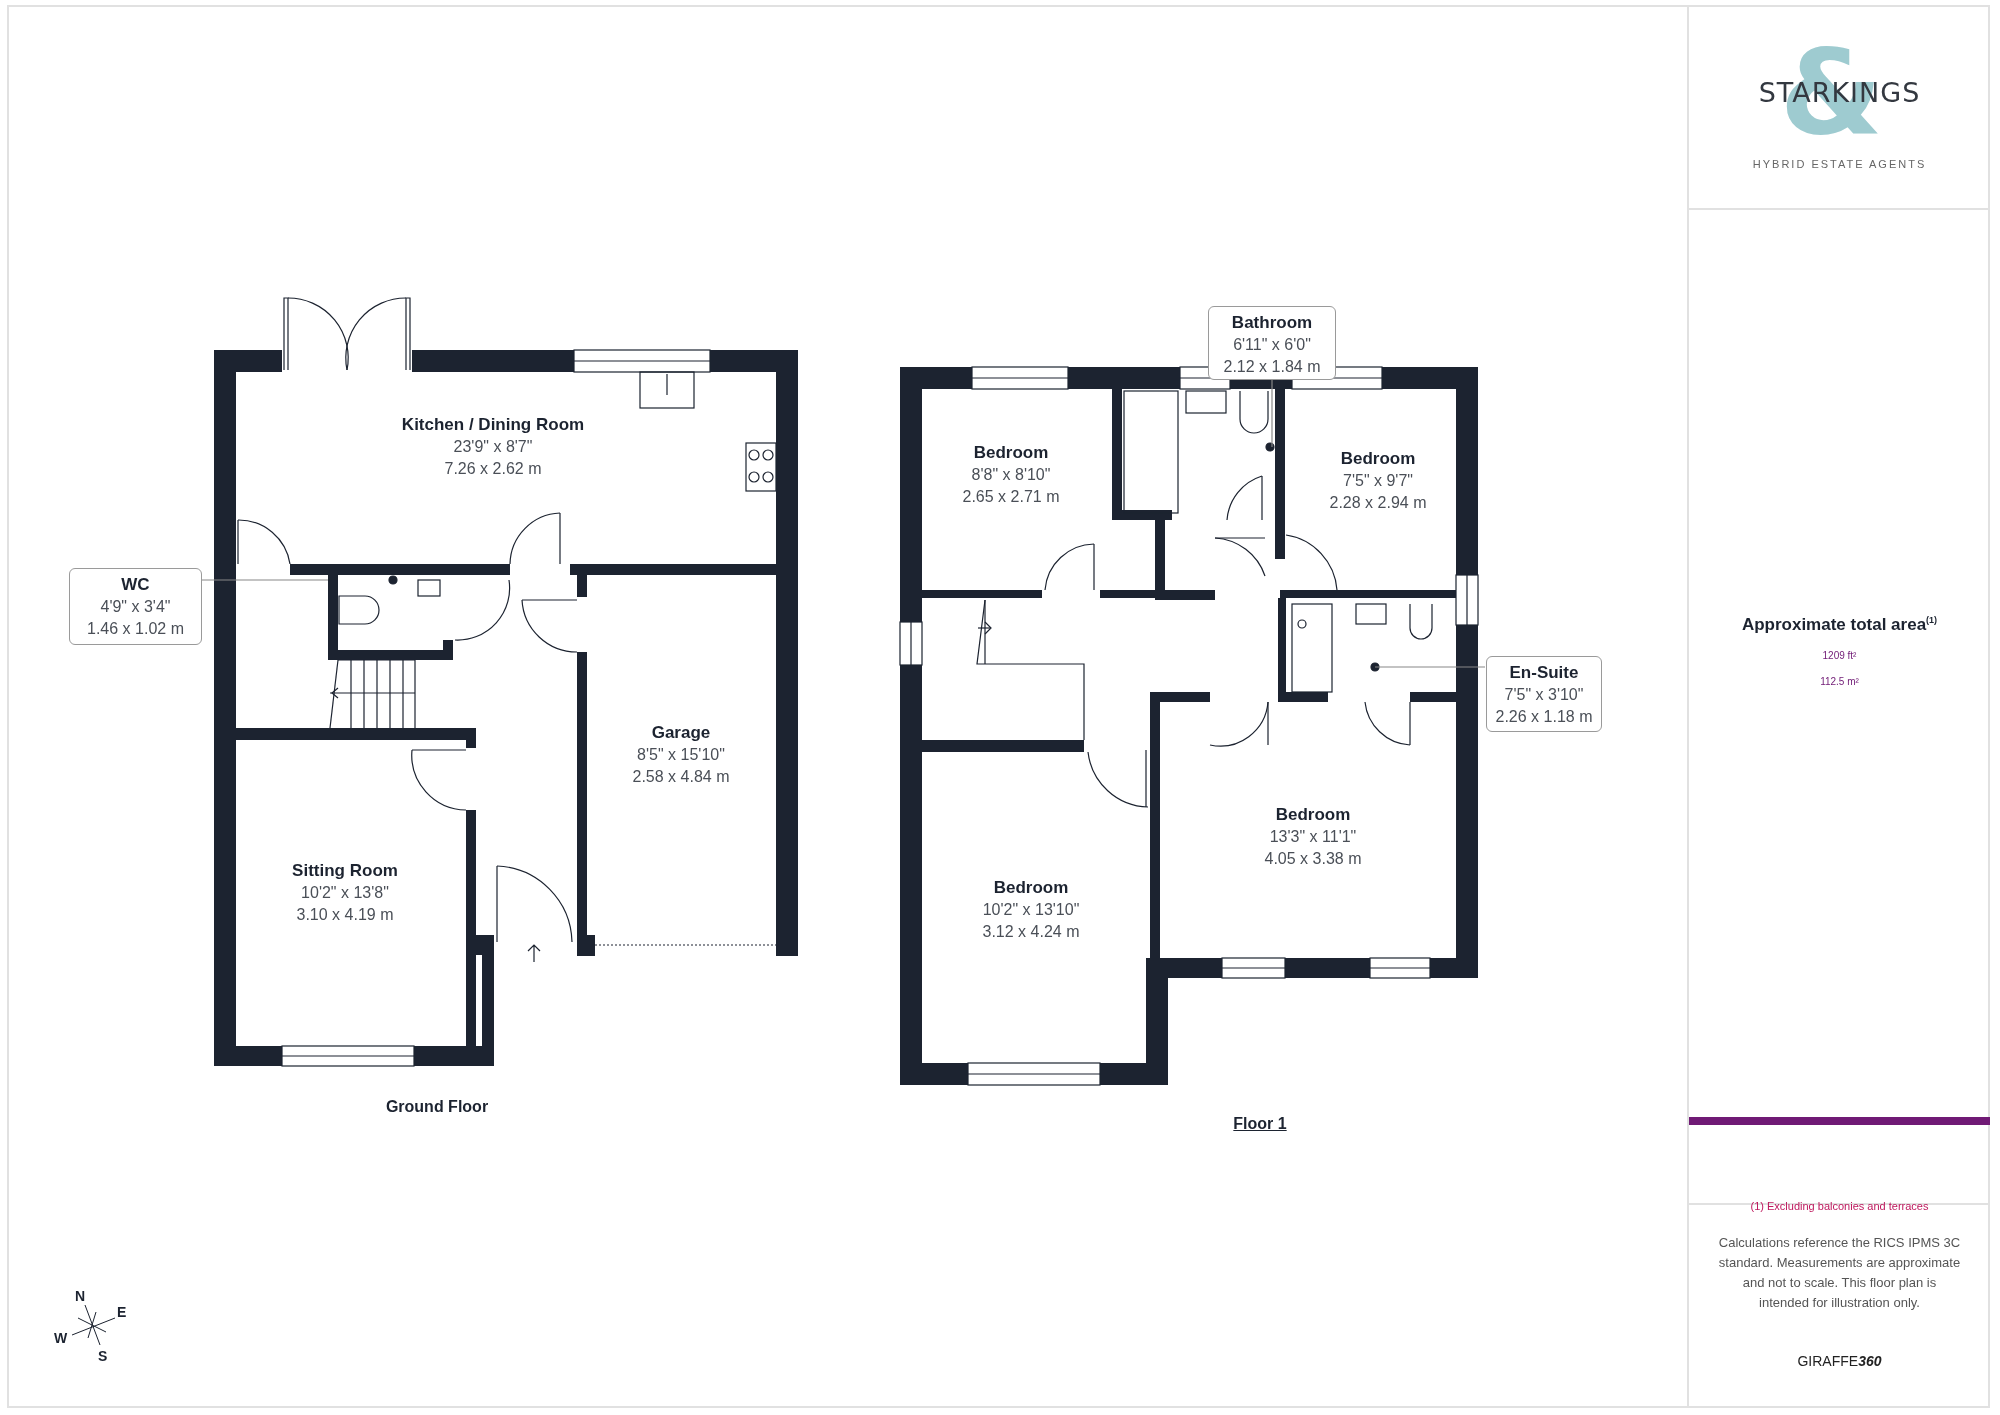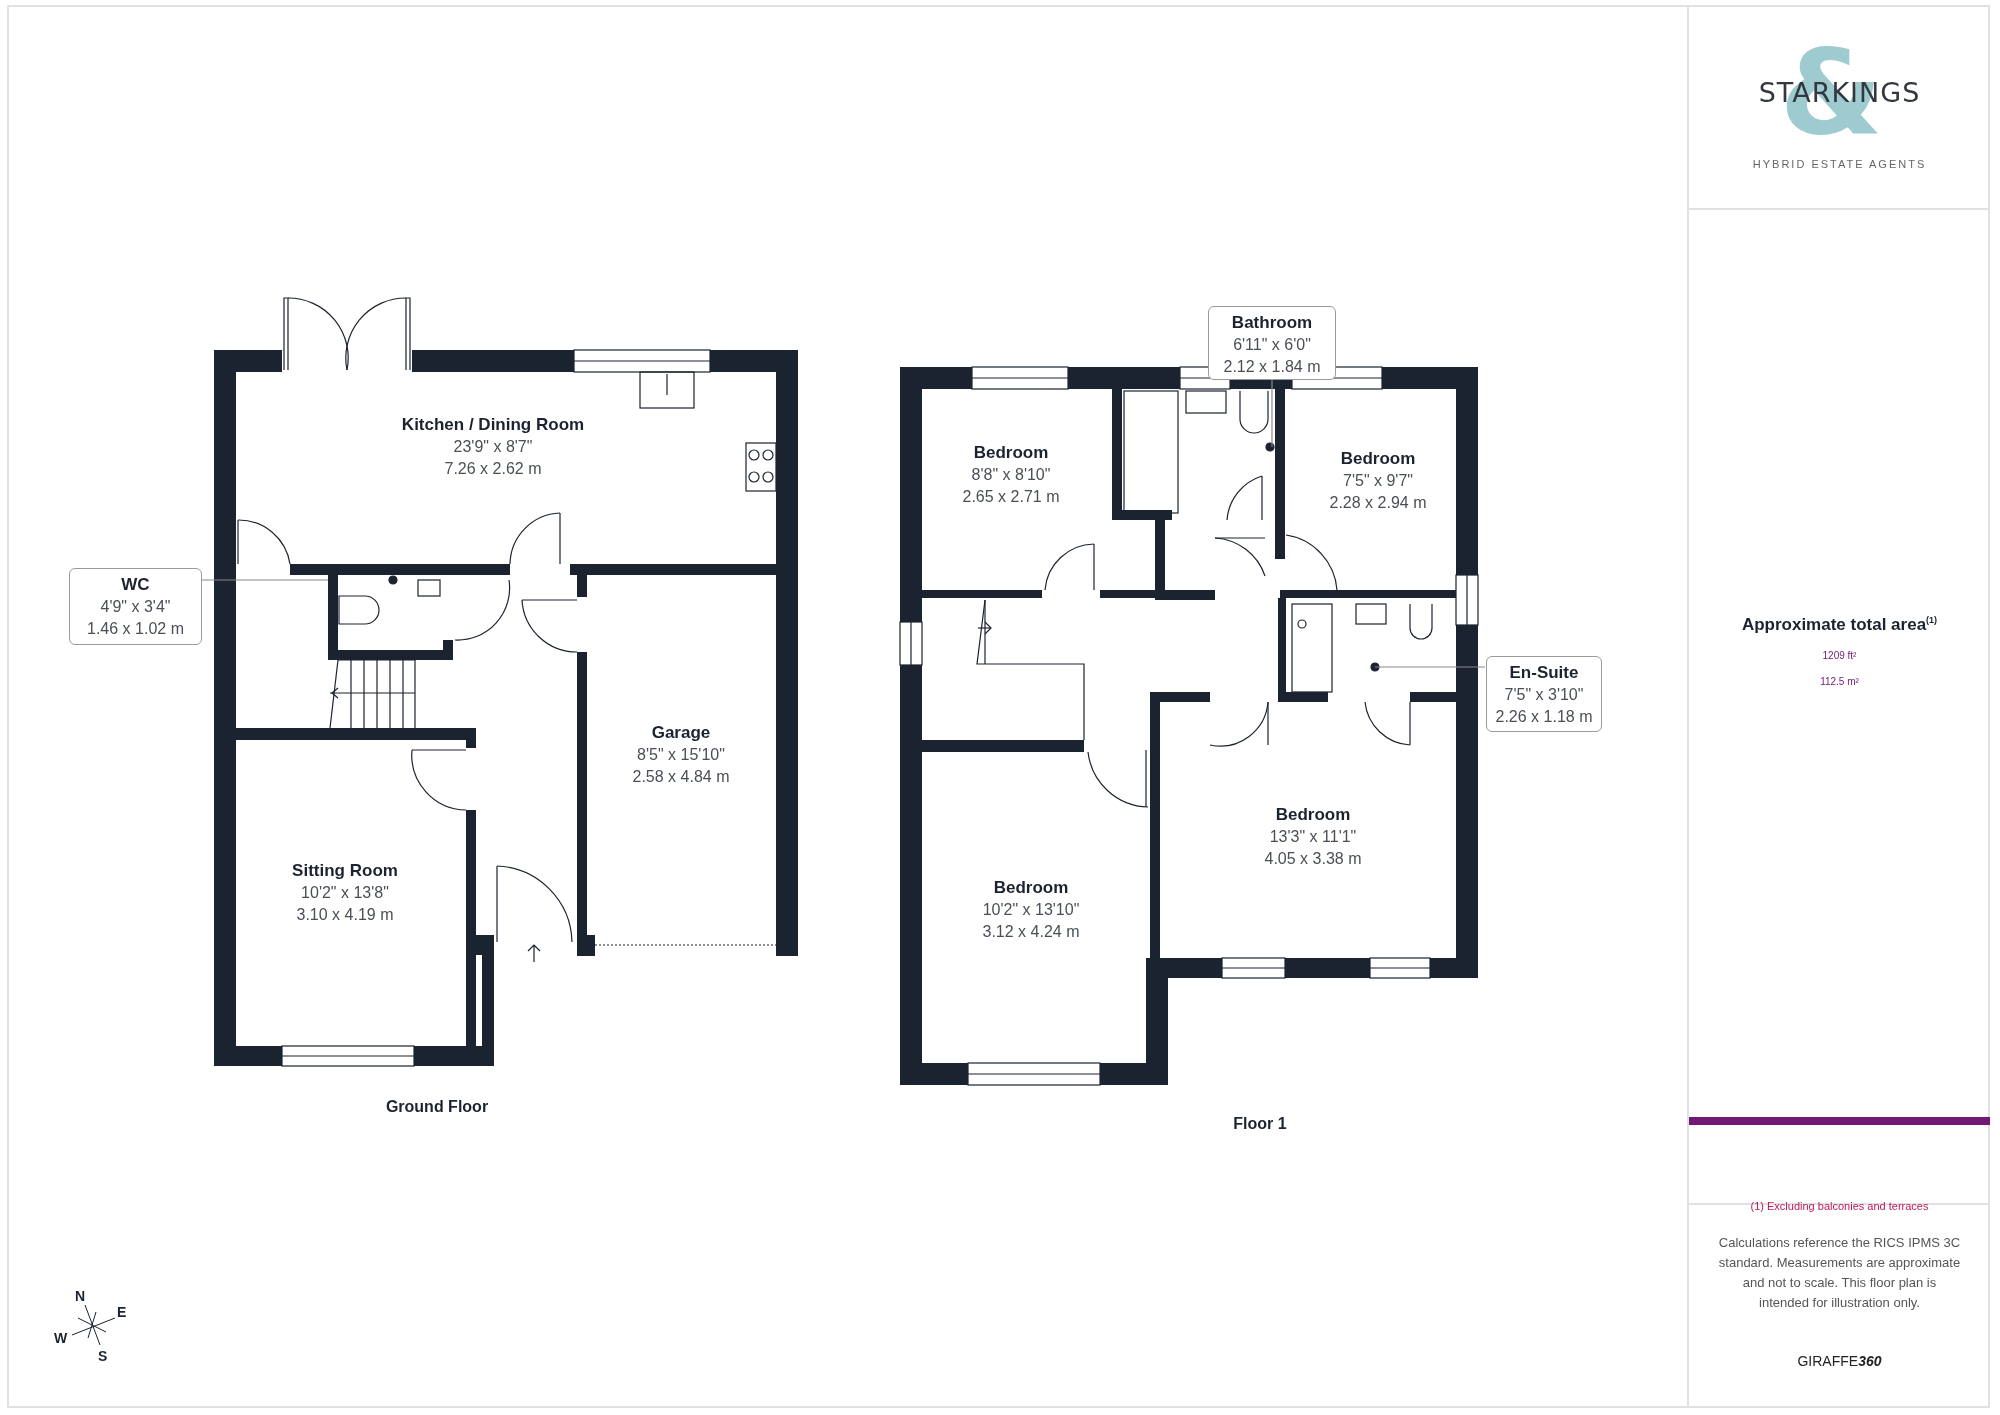--- a/index.html
+++ b/index.html
@@ -276,21 +276,21 @@
 <div class="room-label" style="left:1313px; top:804px;">
   <div class="room-name">Bedroom</div>
   <div class="room-dim">13'3" x 11'1"</div>
   <div class="room-dim">4.05 x 3.38 m</div>
 </div>
 <div class="room-label" style="left:1031px; top:877px;">
   <div class="room-name">Bedroom</div>
   <div class="room-dim">10'2" x 13'10"</div>
   <div class="room-dim">3.12 x 4.24 m</div>
 </div>
-<div class="floor-label" style="left:1260px; top:1115px;">Floor 1</div>
+<div class="floor-label" style="left:1260px; top:1115px;text-decoration:underline;">Floor 1</div>
 
 <div class="compass">
   <span style="left:35px; top:18px;">N</span>
   <span style="left:77px; top:34px;">E</span>
   <span style="left:14px; top:60px;">W</span>
   <span style="left:58px; top:78px;">S</span>
 </div>
 
 <div class="side-panel">
   <div class="panel-section logo-block">

